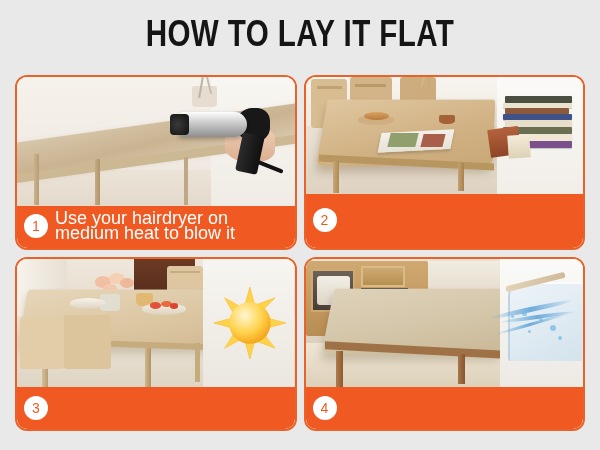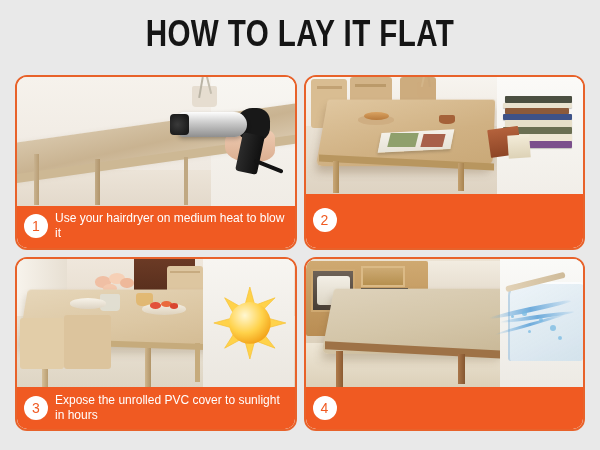--- a/index.html
+++ b/index.html
@@ -74,21 +74,21 @@
     color: #f05a22;
     font-size: 14px;
     font-weight: normal;
     display: flex;
     align-items: center;
     justify-content: center;
     margin-right: 7px;
   }
   .cap-text {
     color: #fff;
-    font-size: 12px;
+    font-size: 18px;
     line-height: 14.6px;
   }
 
   
   .layer { position: absolute; }
 
   
   .p1-wall   { left:0; top:0; right:0; height:72%; background:linear-gradient(#f6f2ec,#efe9e1); }
   .p1-floor  { left:0; right:0; bottom:0; height:28%; background:linear-gradient(#ece4d8,#e3d9cb); }
   .p1-top {
@@ -391,21 +391,20 @@
                 <stop offset="60%" stop-color="#ffd24a"></stop>
                 <stop offset="100%" stop-color="#f3a41b"></stop>
               </radialGradient>
             </defs>
             <circle cx="50" cy="50" r="29" fill="url(#sunG)"></circle>
           </svg>
         </div>
       </div>
       <div class="caption">
         <div class="badge">3</div>
-        <div class="cap-text">Expose the unrolled PVC cover to sunlight in hours</div>
       </div>
     </div>
 
     <div class="panel">
       <div class="photo">
         <div class="layer p4-wall"></div>
         <div class="layer p4-bedbg"></div>
         <div class="layer p4-floor"></div>
         <div class="layer p4-rug"></div>
         <div class="layer p4-cab"></div>

